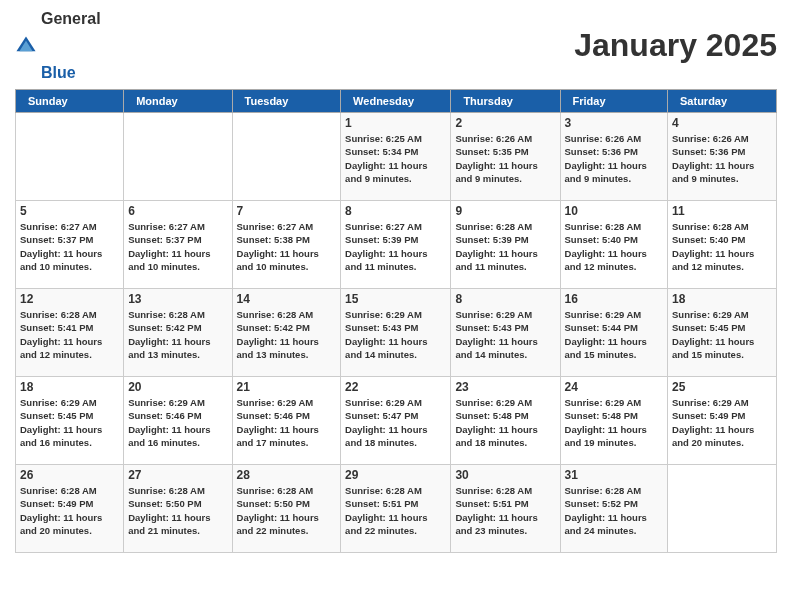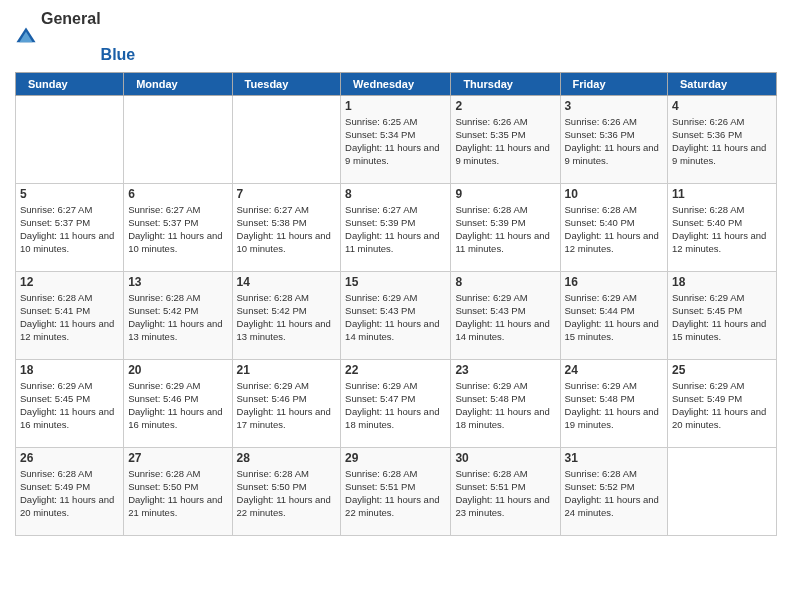--- a/index.html
+++ b/index.html
@@ -21,21 +21,21 @@
       align-items: center;
       margin-bottom: 8px;
     }
     .logo {
       display: flex;
       align-items: center;
       gap: 4px;
     }
     .logo-text {
       display: flex;
-      flex-direction: row;
+      flex-direction: column;
       line-height: 1.1;
     }
     .logo-general {
       font-size: 16px;
       font-weight: bold;
       color: #333;
     }
     .logo-blue {
       font-size: 16px;
       font-weight: bold;
@@ -87,20 +87,21 @@
       font-size: 12px;
       font-weight: bold;
       color: #333;
       display: block;
       margin-bottom: 2px;
     }
     .day-info {
       color: #333;
       font-size: 9.5px;
       line-height: 1.4;
+      font-weight: bold;
     }
     .empty-cell {
       background: #fff !important;
     }
   </style>
 </head>
 <body>
 
 <div class="container">
   <div class="header">
@@ -108,20 +109,21 @@
       <svg class="logo-icon" viewBox="0 0 30 30" xmlns="http://www.w3.org/2000/svg">
         <polygon points="15,2 28,22 2,22" fill="#1a5fa8"></polygon>
         <polygon points="15,8 24,22 6,22" fill="#5a9fd4"></polygon>
       </svg>
       <div class="logo-text">
         <span class="logo-general">General</span>
         <span class="logo-blue">Blue</span>
       </div>
     </div>
     <div class="title-section">
+      <div class="month-title">January 2025</div>
     </div>
   </div>
 
   <table class="calendar">
     <thead>
       <tr>
         <th>Sunday</th>
         <th>Monday</th>
         <th>Tuesday</th>
         <th>Wednesday</th>

